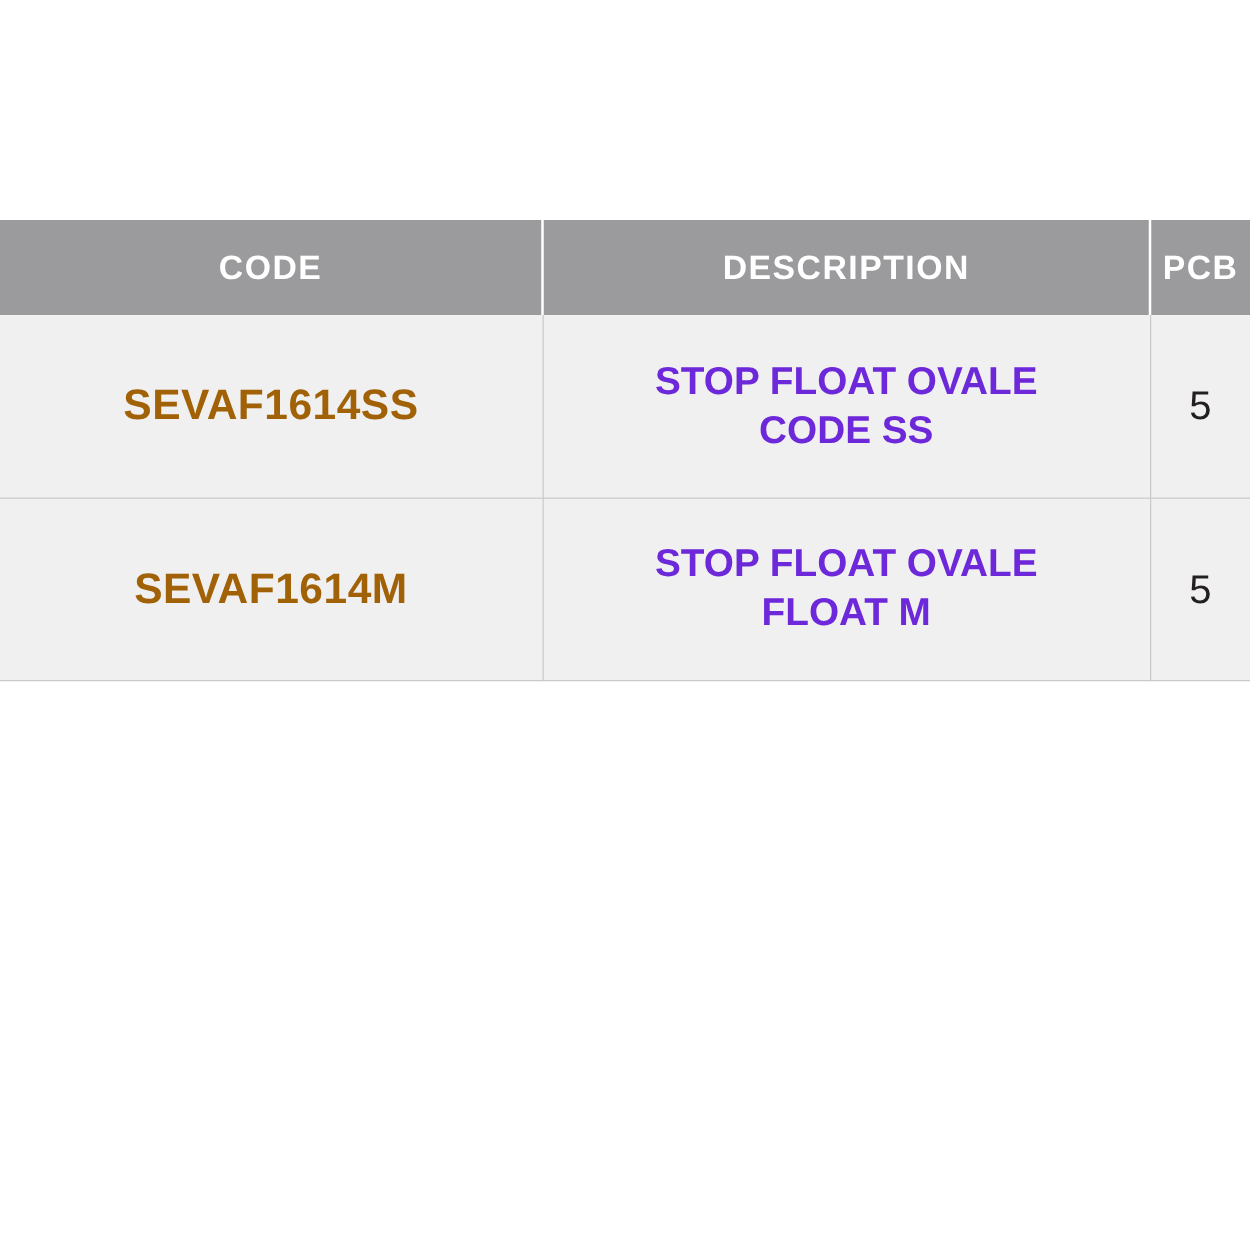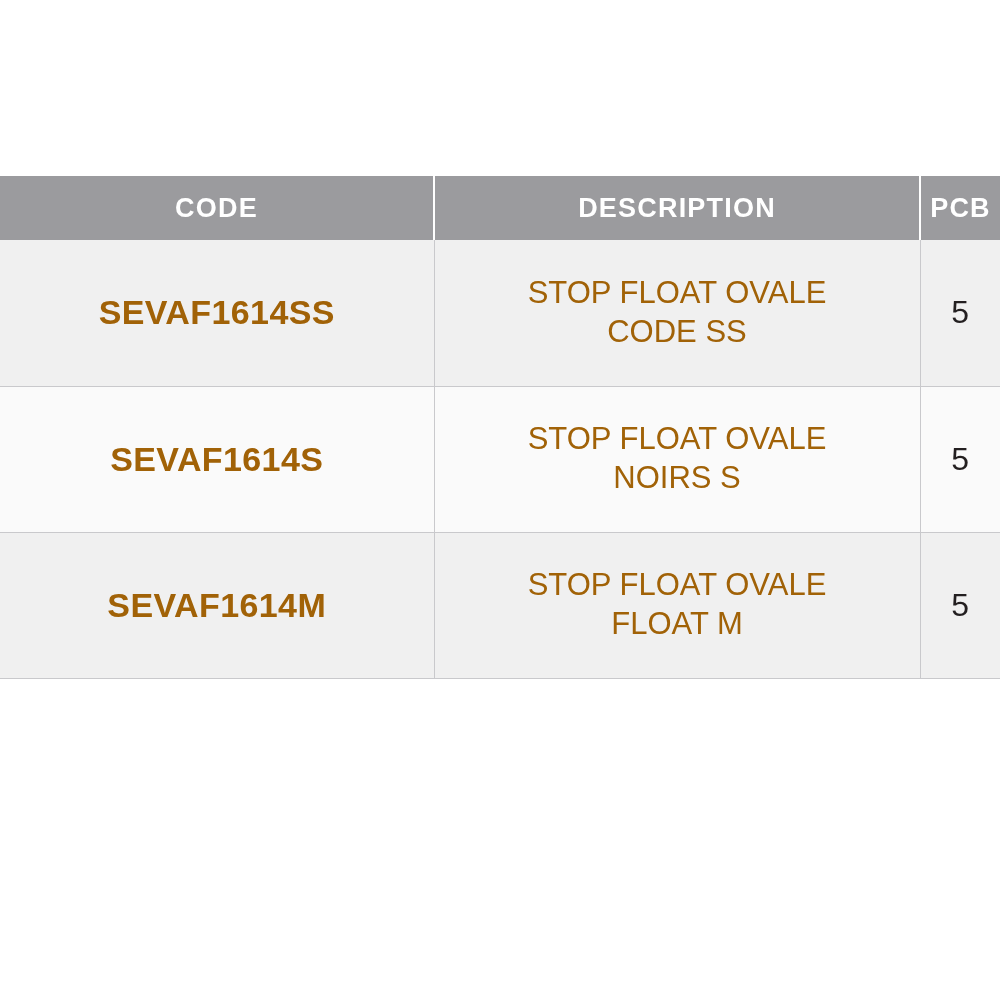--- a/index.html
+++ b/index.html
@@ -35,21 +35,21 @@
   table.spec-table col.col-code { width: 434px; }
   table.spec-table col.col-desc { width: 486px; }
   table.spec-table col.col-pcb  { width: 80px; }
 
   thead th {
     background: #9b9b9e;
     color: #ffffff;
     font-size: 27px;
     font-weight: bold;
     letter-spacing: 1.2px;
-    height: 64px;
+    height: 76px;
     padding: 0;
     text-align: center;
     vertical-align: middle;
     border-right: 2px solid #ffffff;
     box-sizing: border-box;
   }
 
   thead th:last-child {
     border-right: none;
   }
@@ -78,22 +78,22 @@
 
   td.cell-code {
     font-size: 34px;
     font-weight: bold;
     color: #a16207;
     letter-spacing: 0.4px;
   }
 
   td.cell-desc {
     font-size: 31px;
-    font-weight: normal;
-    color: #a16207;
+    font-weight: bold;
+    color: #6d28d9;
     line-height: 1.25;
   }
 
   td.cell-pcb {
     font-size: 32px;
     font-weight: normal;
     color: #231f20;
   }
 
   .desc-line {
@@ -123,28 +123,20 @@
 
         <tr class="row-odd">
           <td class="cell-code">SEVAF1614SS</td>
           <td class="cell-desc">
             <span class="desc-line">STOP FLOAT OVALE</span>
             <span class="desc-line">CODE SS</span>
           </td>
           <td class="cell-pcb">5</td>
         </tr>
 
-        <tr class="row-even">
-          <td class="cell-code">SEVAF1614S</td>
-          <td class="cell-desc">
-            <span class="desc-line">STOP FLOAT OVALE</span>
-            <span class="desc-line">NOIRS S</span>
-          </td>
-          <td class="cell-pcb">5</td>
-        </tr>
 
         <tr class="row-odd">
           <td class="cell-code">SEVAF1614M</td>
           <td class="cell-desc">
             <span class="desc-line">STOP FLOAT OVALE</span>
             <span class="desc-line">FLOAT M</span>
           </td>
           <td class="cell-pcb">5</td>
         </tr>
 

